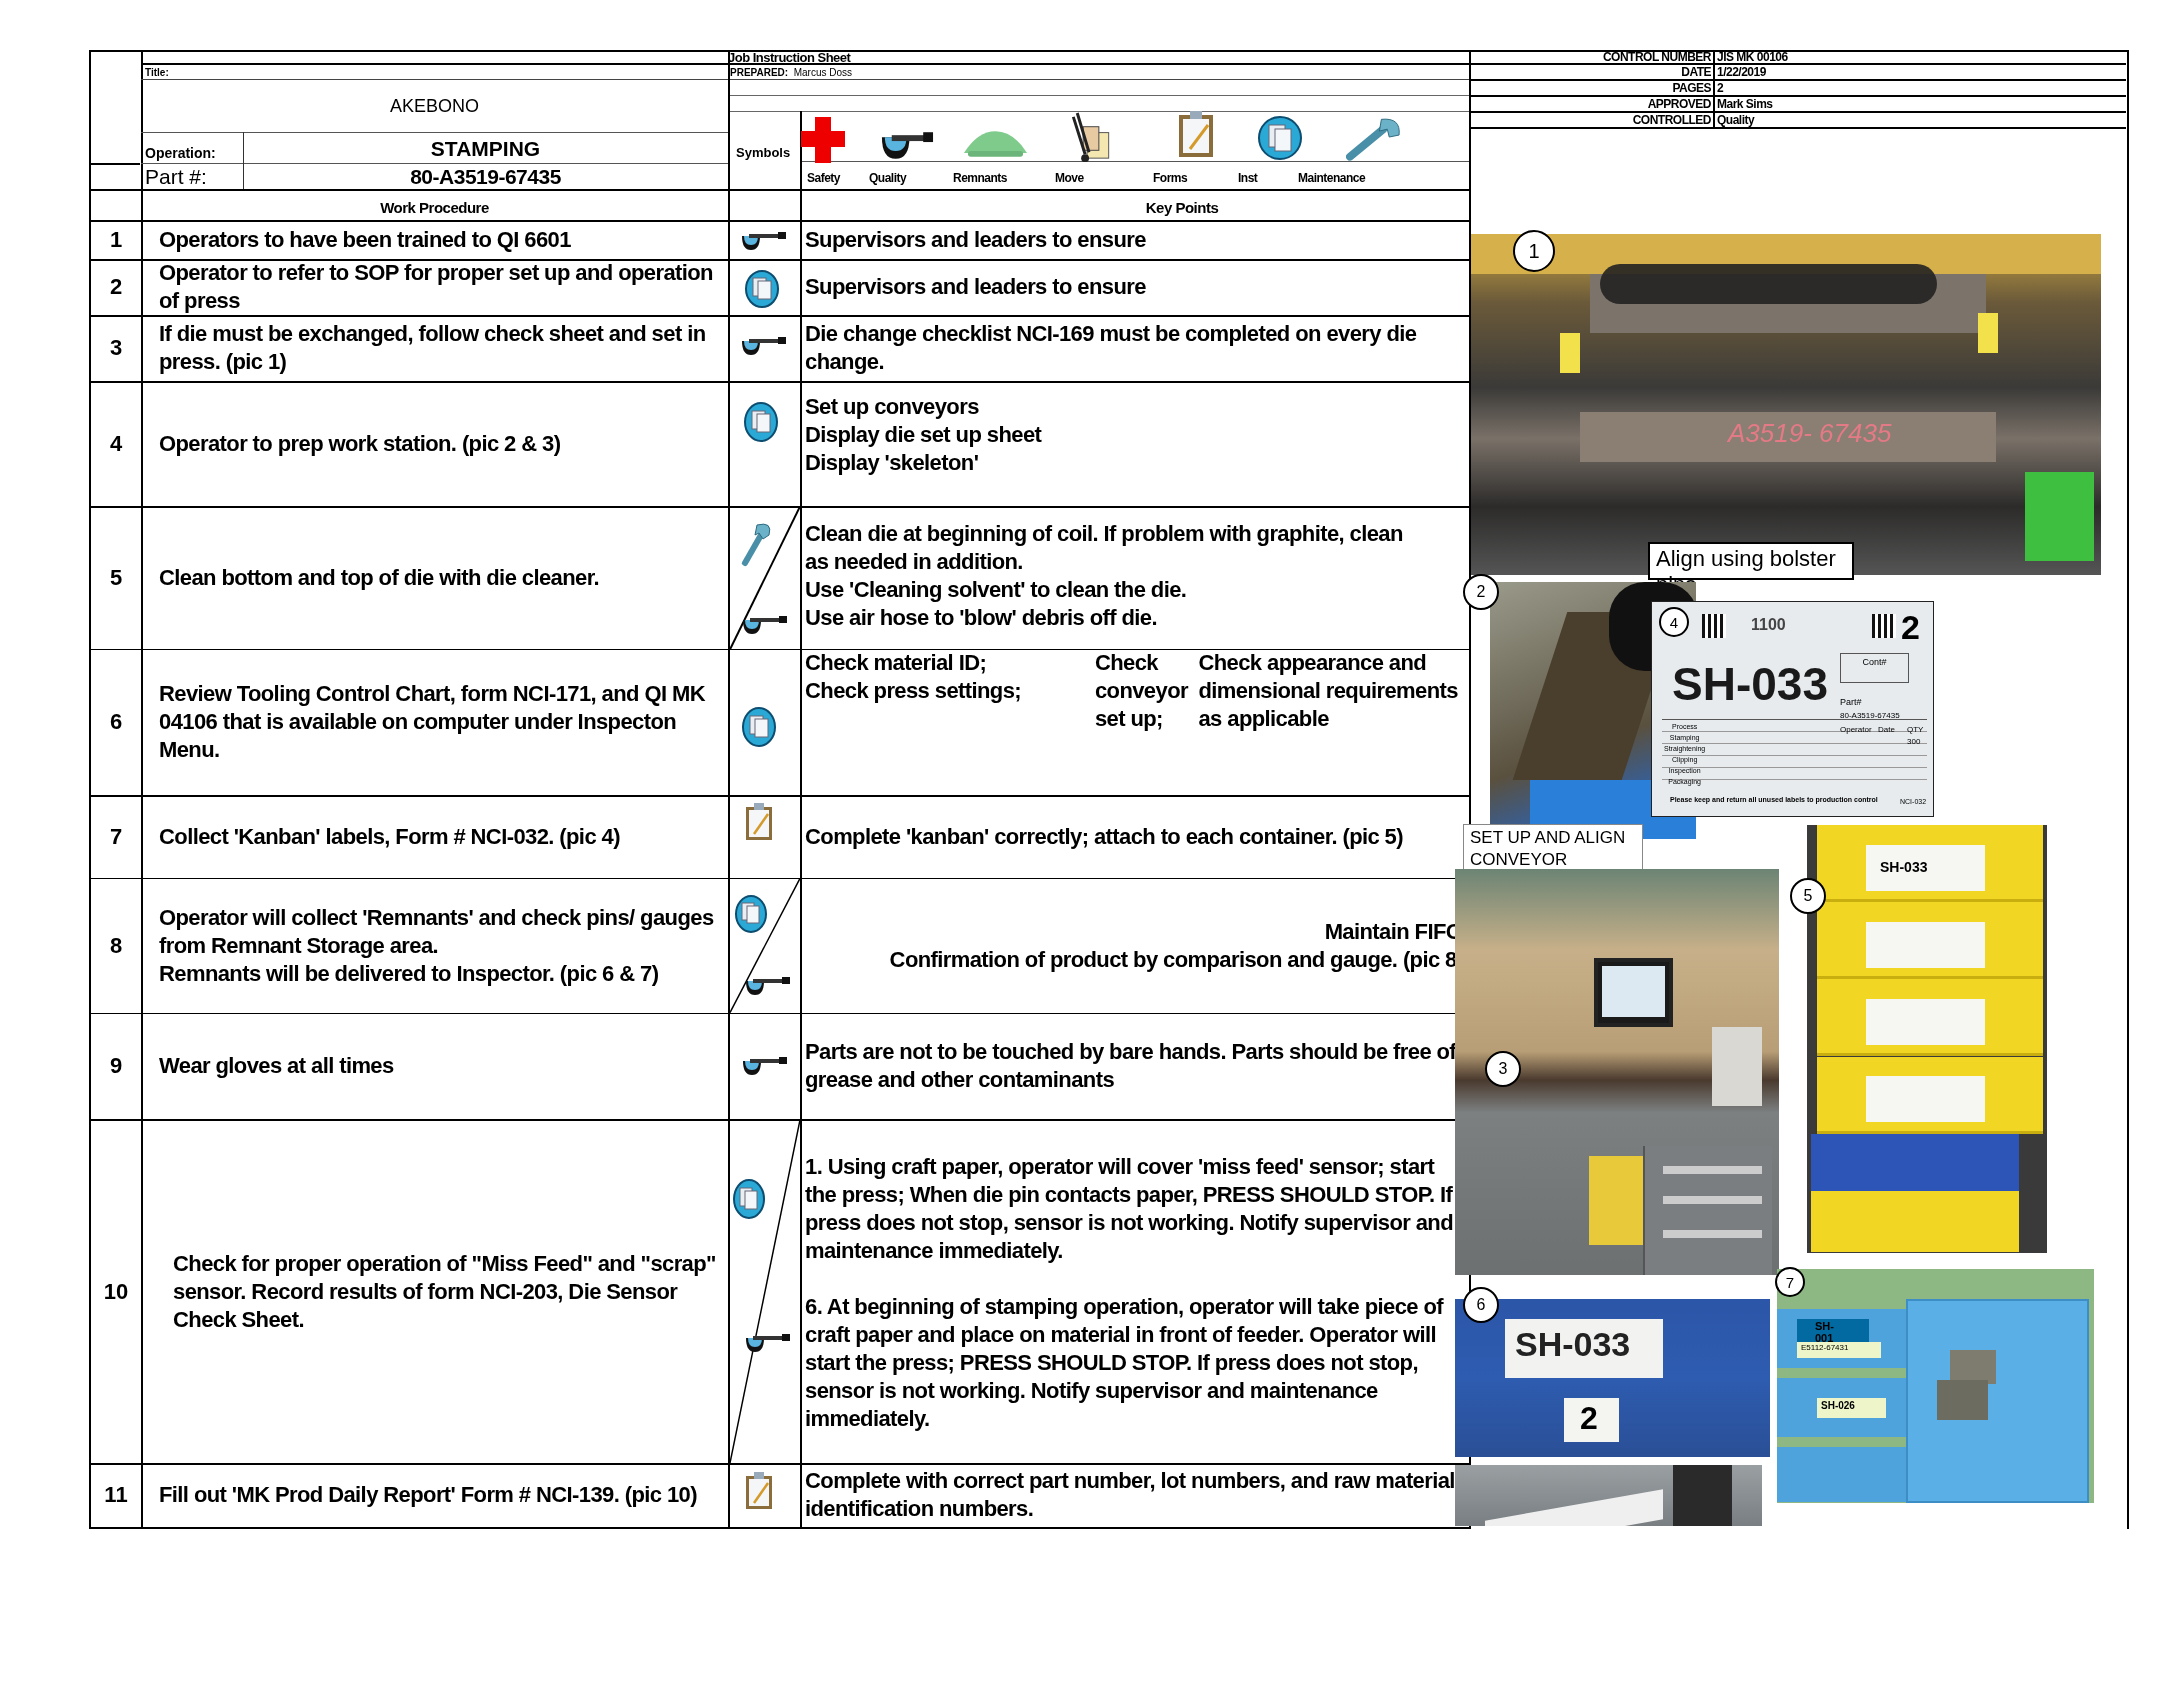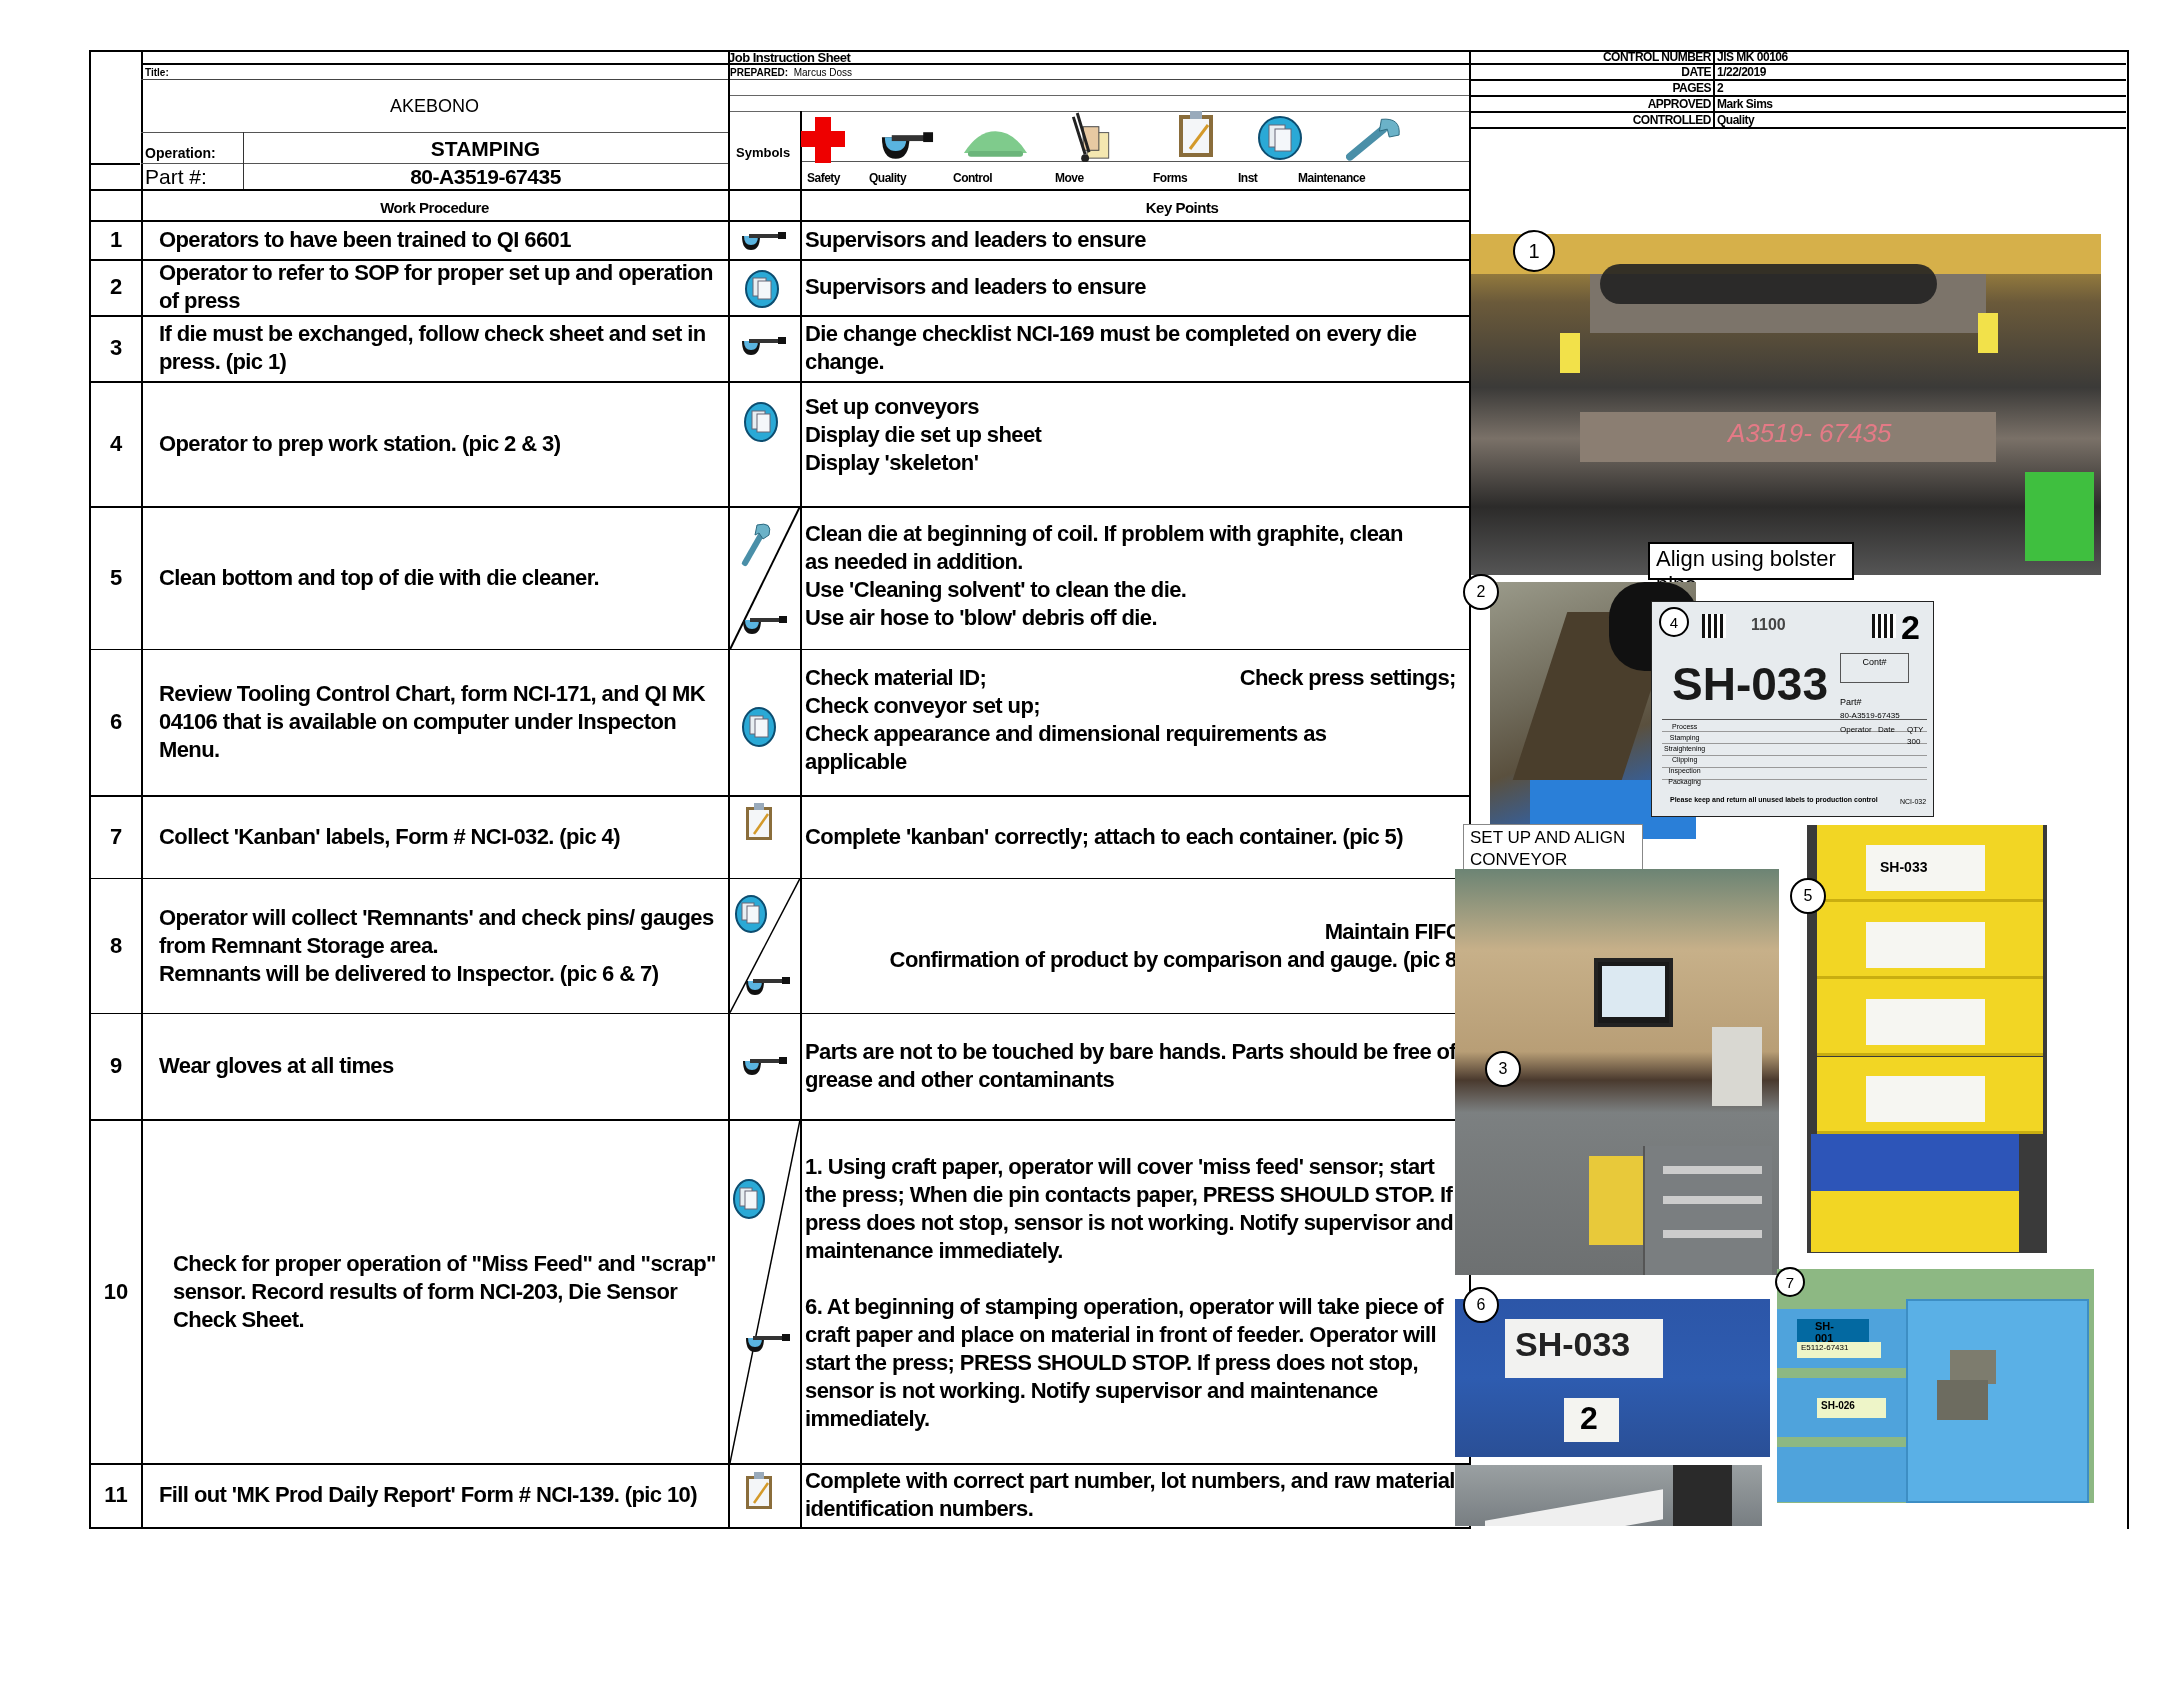--- a/index.html
+++ b/index.html
@@ -89,21 +89,21 @@
   <rect x="12" y="10" width="16" height="22" fill="#e8eef2" stroke="#667"></rect>
   <rect x="18" y="14" width="16" height="22" fill="#f4f7fa" stroke="#667"></rect>
 </svg>
 <svg class="ico" style="left:1346px; top:115px;" width="57" height="46" viewBox="0 0 58 46">
   <path d="M4 42 L38 14" stroke="#4a8fa8" stroke-width="8" stroke-linecap="round"></path>
   <path d="M36 4 Q56 2 54 20 L44 22 L42 14 L34 16 Z" fill="#6bb2c8" stroke="#2d6a80"></path>
 </svg>
 
 <div class="t cond" style="left:807px; top:171px; font-size:12px;">Safety</div>
 <div class="t cond" style="left:869px; top:171px; font-size:12px;">Quality</div>
-<div class="t cond" style="left:953px; top:171px; font-size:12px;">Control</div>
+<div class="t cond" style="left:953px; top:171px; font-size:12px;">Remnants</div>
 <div class="t cond" style="left:1055px; top:171px; font-size:12px;">Move</div>
 <div class="t cond" style="left:1153px; top:171px; font-size:12px;text-align:right;">Forms</div>
 <div class="t cond" style="left:1238px; top:171px; font-size:12px;">Inst</div>
 <div class="t cond" style="left:1298px; top:171px; font-size:12px;">Maintenance</div>
 
 <div class="hl" style="left:1469px; top:63px; width:657px;"></div>
 <div class="hl" style="left:1469px; top:79px; width:657px;"></div>
 <div class="hl" style="left:1469px; top:95px; width:657px;"></div>
 <div class="hl" style="left:1469px; top:111px; width:657px;"></div>
 <div class="hl" style="left:1469px; top:127px; width:657px;"></div>
@@ -202,21 +202,21 @@
   <div>Use air hose to 'blow' debris off die.</div>
 </div>
 
 <div class="cell num" style="left:91px; top:649px; width:50px; height:146px;">6</div>
 <div class="cell proc" style="left:143px; top:649px; width:585px; height:146px; white-space:normal;">Review Tooling Control Chart, form NCI-171,  and QI MK 04106 that is available on computer under Inspecton Menu.</div>
 <svg class="ico" style="left:741px; top:706px;" width="36" height="42" viewBox="0 0 36 42">
     <ellipse cx="18" cy="21" rx="16" ry="19" fill="#2aa9d6" stroke="#0c4d70" stroke-width="2"></ellipse>
     <rect x="9" y="10" width="13" height="18" fill="#e8eef2" stroke="#667"></rect>
     <rect x="14" y="13" width="13" height="18" fill="#f4f7fa" stroke="#667"></rect>
   </svg>
-<div class="cell key" style="left:802px; top:649px; width:667px; height:146px; align-items:flex-start; padding-top:15px; flex-direction:column;">
+<div class="cell key" style="left:802px; top:649px; width:667px; height:146px; align-items:flex-start; padding-top:0; ">
   <div style="width:658px; white-space:pre-wrap;">Check material ID;                                              Check press settings;</div>
   <div>Check conveyor set up;</div>
   <div style="width:614px; white-space:normal;">Check appearance and dimensional requirements as applicable</div>
 </div>
 
 <div class="cell num" style="left:91px; top:795px; width:50px; height:83px;">7</div>
 <div class="cell proc" style="left:143px; top:795px; width:585px; height:83px;">Collect 'Kanban' labels, Form # NCI-032. (pic 4)</div>
 <svg class="ico" style="left:744px; top:802px;" width="30" height="40" viewBox="0 0 30 40">
     <rect x="2" y="5" width="26" height="33" fill="#8a6d3b"></rect>
     <rect x="5" y="8" width="20" height="27" fill="#f4f6f8"></rect>

